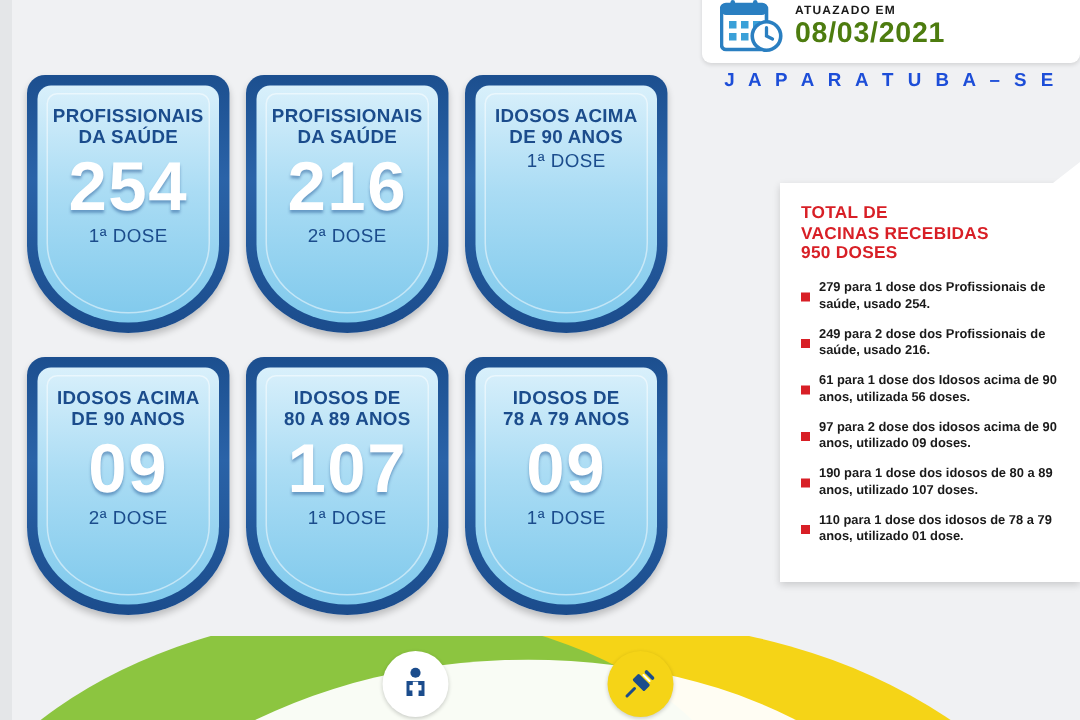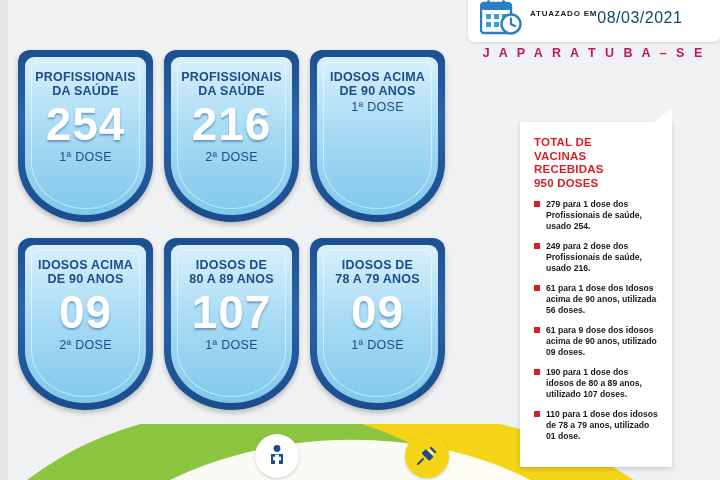--- a/index.html
+++ b/index.html
@@ -84,47 +84,47 @@
   }
   .cal-icon {
     width: 42px;
     height: 38px;
     flex: 0 0 auto;
     position: relative;
     margin-right: 8px;
   }
   .date-texts {
     display: flex;
-    flex-direction: row;
+    flex-direction: column;
     align-items: flex-start;
     justify-content: center;
   }
   .upd-label {
     font-size: 8px;
     letter-spacing: .8px;
     font-weight: bold;
     color: #1a1a1a;
     margin-bottom: 1px;
   }
   .upd-date {
-    font-size: 16px;
-    color: #0c4a6e;
+    font-size: 19px;
+    color: #4d7c0f;
     letter-spacing: .5px;
-    font-weight: 400;
+    font-weight: 700;
   }
   .city-line {
     position: absolute;
     left: 468px;
     top: 46px;
     width: 252px;
     text-align: center;
     font-size: 12.5px;
     font-weight: bold;
     letter-spacing: 3px;
-    color: #be185d;
+    color: #1d4ed8;
   }
 
   
   .shields {
     position: absolute;
     left: 18px;
     top: 50px;
     width: 450px;
     display: flex;
     flex-wrap: wrap;
@@ -186,21 +186,21 @@
     color: #1b4c8c;
     margin-top: 2px;
     letter-spacing: .3px;
   }
 
   
   .panel {
     position: absolute;
     left: 520px;
     top: 122px;
-    width: 152px;
+    width: 200px;
     background: #ffffff;
     box-shadow: 0 2px 5px rgba(0,0,0,.16);
     padding: 14px 14px 16px 14px;
     box-sizing: border-box;
   }
   .panel::before {
     content: "";
     position: absolute;
     right: -0px;
     top: -14px;
@@ -211,21 +211,21 @@
     color: #d81f26;
     font-weight: bold;
     font-size: 11.5px;
     line-height: 13.5px;
     letter-spacing: .2px;
     white-space: pre-line;
     margin-bottom: 9px;
   }
   .panel-item {
     display: flex;
-    align-items: flex-start;
+    align-items: center;
     margin-bottom: 9px;
   }
   .bullet {
     width: 6px;
     height: 6px;
     background: #d81f26;
     flex: 0 0 auto;
     margin: 2px 6px 0 0;
   }
   .panel-text {
@@ -371,21 +371,21 @@
   <div class="panel-item">
     <span class="bullet"></span>
     <span class="panel-text">249 para 2 dose dos Profissionais de saúde, usado 216.</span>
   </div>
   <div class="panel-item">
     <span class="bullet"></span>
     <span class="panel-text">61 para 1 dose dos Idosos acima de 90 anos, utilizada 56 doses.</span>
   </div>
   <div class="panel-item">
     <span class="bullet"></span>
-    <span class="panel-text">61 para 9 dose dos idosos acima de 90 anos, utilizado 09 doses.</span>
+    <span class="panel-text">97 para 2 dose dos idosos acima de 90 anos, utilizado 09 doses.</span>
   </div>
   <div class="panel-item">
     <span class="bullet"></span>
     <span class="panel-text">190 para 1 dose dos idosos de 80 a 89 anos, utilizado 107 doses.</span>
   </div>
   <div class="panel-item">
     <span class="bullet"></span>
     <span class="panel-text">110 para 1 dose dos idosos de 78 a 79 anos, utilizado 01 dose.</span>
   </div>
 </div>

